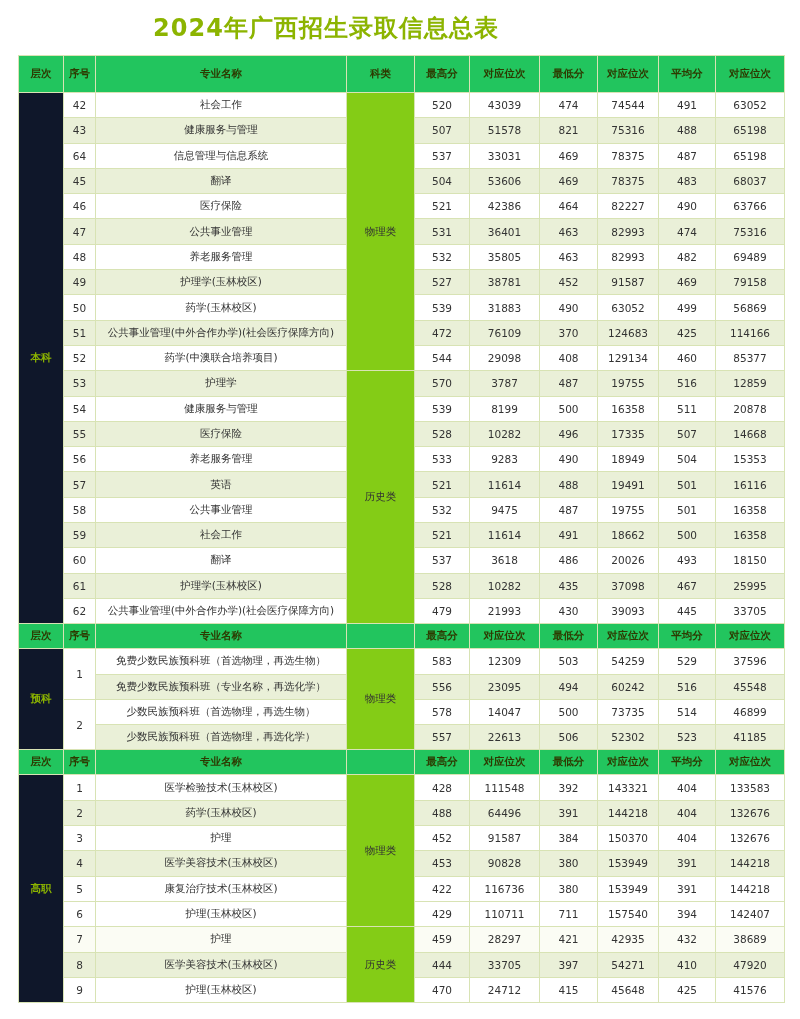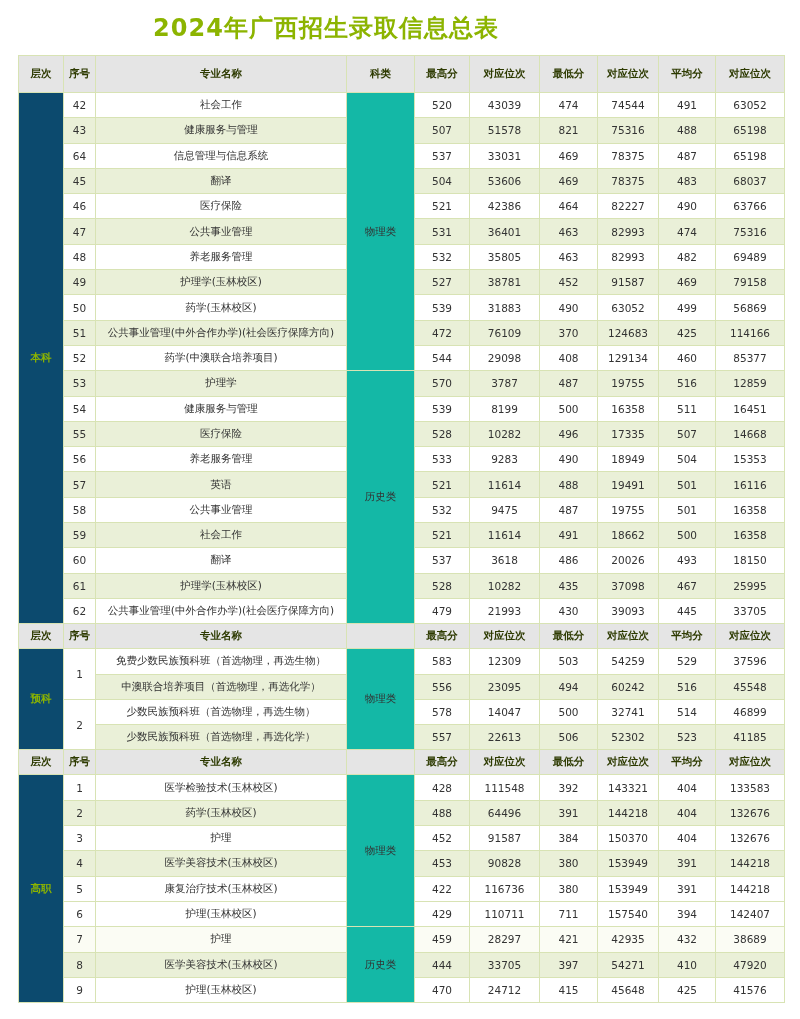--- a/index.html
+++ b/index.html
@@ -5,28 +5,28 @@
   html, body { margin: 0; padding: 0; background: #ffffff; }
   body { width: 800px; height: 1019px; position: relative; overflow: hidden;
          font-family: "DejaVu Sans", "Liberation Sans", sans-serif; color: #333; }
   .title { position: absolute; left: 0; top: 10px; width: 652px; text-align: center;
            font-family: "DejaVu Sans", sans-serif; font-weight: bold; font-size: 24px;
            color: #8cb400; letter-spacing: 1px; line-height: 36px; }
   table.main { position: absolute; left: 18px; top: 55px; width: 766px;
                border-collapse: collapse; table-layout: fixed; }
   table.main td, table.main th { border: 1px solid #d8e3b4; text-align: center;
                font-size: 10.5px; height: 24.3px; padding: 0; white-space: nowrap; overflow: hidden; }
-  th.h { background: #e5e5e5; color: #2d3a00; font-weight: bold; font-size: 10.5px;
+  th.h { background: #22c55e; color: #2d3a00; font-weight: bold; font-size: 10.5px;
          border-color: #a7c83c; }
   tr.hdr1 th { height: 36px; }
   tr.hdr2 th { height: 24px; }
   tr.shade td.d { background: #eaf0d8; }
   tr.light td.d { background: #fbfcf4; }
-  td.level { color: #8cb400; font-weight: bold; background: #0c4a6e; }
-  td.cat { background: #14b8a6; }
+  td.level { color: #8cb400; font-weight: bold; background: #0f172a; }
+  td.cat { background: #84cc16; }
   td.seqm { background: #fff; }
 </style>
 </head>
 <body>
 
 <div class="title">2024年广西招生录取信息总表</div>
 
 <table class="main">
   <colgroup>
     <col style="width:45px">
@@ -177,21 +177,21 @@
         <td class="d">12859</td>
       </tr>
       <tr class="">
         <td class="d">54</td>
         <td class="d">健康服务与管理</td>
         <td class="d">539</td>
         <td class="d">8199</td>
         <td class="d">500</td>
         <td class="d">16358</td>
         <td class="d">511</td>
-        <td class="d">16451</td>
+        <td class="d">20878</td>
       </tr>
       <tr class="shade">
         <td class="d">55</td>
         <td class="d">医疗保险</td>
         <td class="d">528</td>
         <td class="d">10282</td>
         <td class="d">496</td>
         <td class="d">17335</td>
         <td class="d">507</td>
         <td class="d">14668</td>
@@ -284,35 +284,35 @@
         <td class="d">免费少数民族预科班（首选物理，再选生物）</td>
         <td class="cat" rowspan="4">物理类</td>
         <td class="d">583</td>
         <td class="d">12309</td>
         <td class="d">503</td>
         <td class="d">54259</td>
         <td class="d">529</td>
         <td class="d">37596</td>
       </tr>
       <tr class="shade">
-        <td class="d">中澳联合培养项目（首选物理，再选化学）</td>
+        <td class="d">免费少数民族预科班（专业名称，再选化学）</td>
         <td class="d">556</td>
         <td class="d">23095</td>
         <td class="d">494</td>
         <td class="d">60242</td>
         <td class="d">516</td>
         <td class="d">45548</td>
       </tr>
       <tr class="">
         <td class="seqm" rowspan="2">2</td>
         <td class="d">少数民族预科班（首选物理，再选生物）</td>
         <td class="d">578</td>
         <td class="d">14047</td>
         <td class="d">500</td>
-        <td class="d">32741</td>
+        <td class="d">73735</td>
         <td class="d">514</td>
         <td class="d">46899</td>
       </tr>
       <tr class="shade">
         <td class="d">少数民族预科班（首选物理，再选化学）</td>
         <td class="d">557</td>
         <td class="d">22613</td>
         <td class="d">506</td>
         <td class="d">52302</td>
         <td class="d">523</td>

